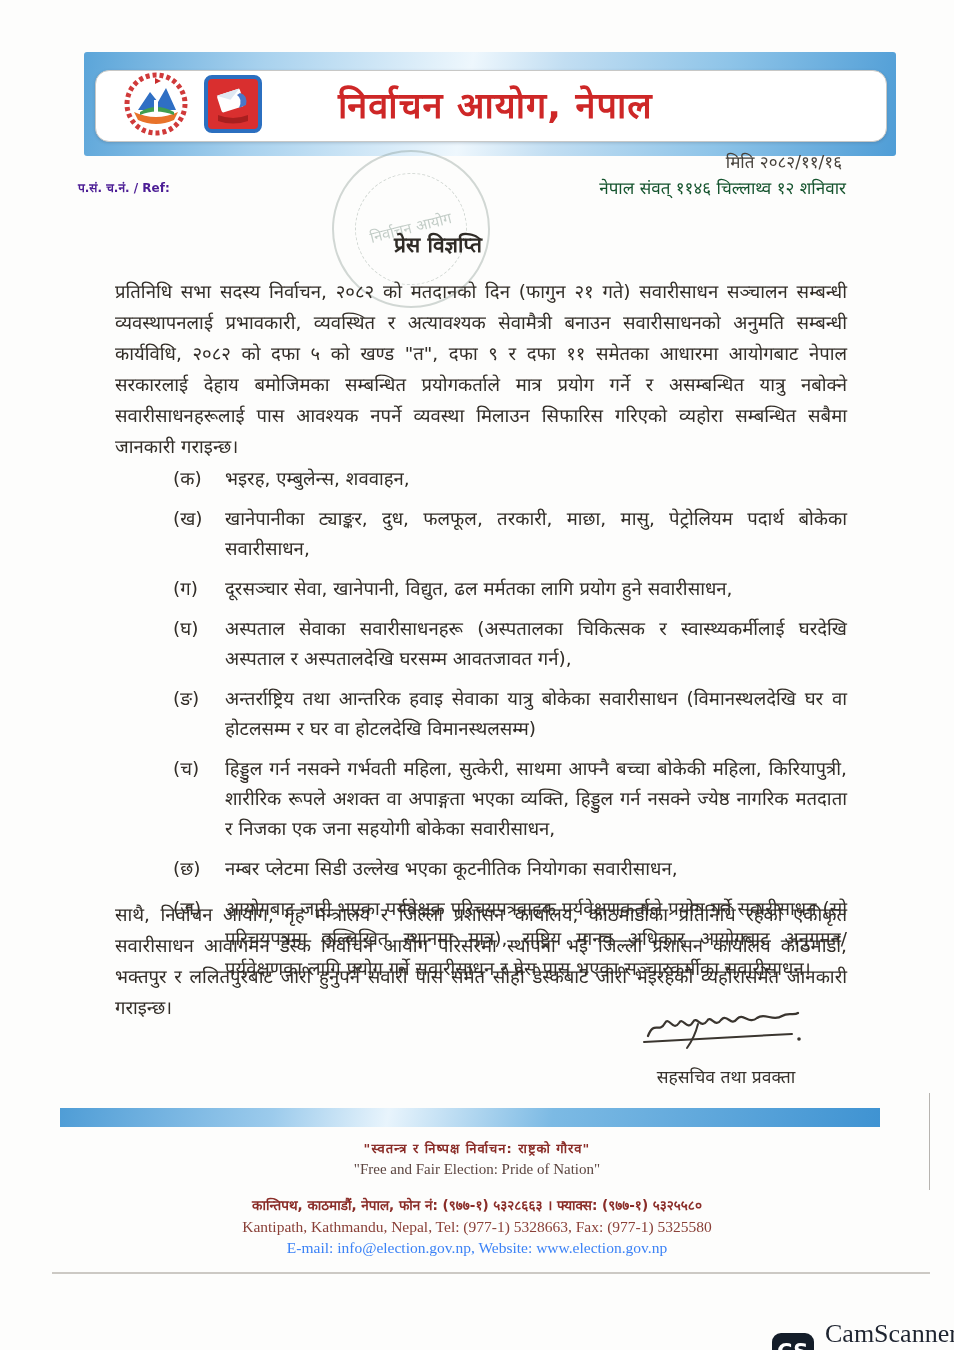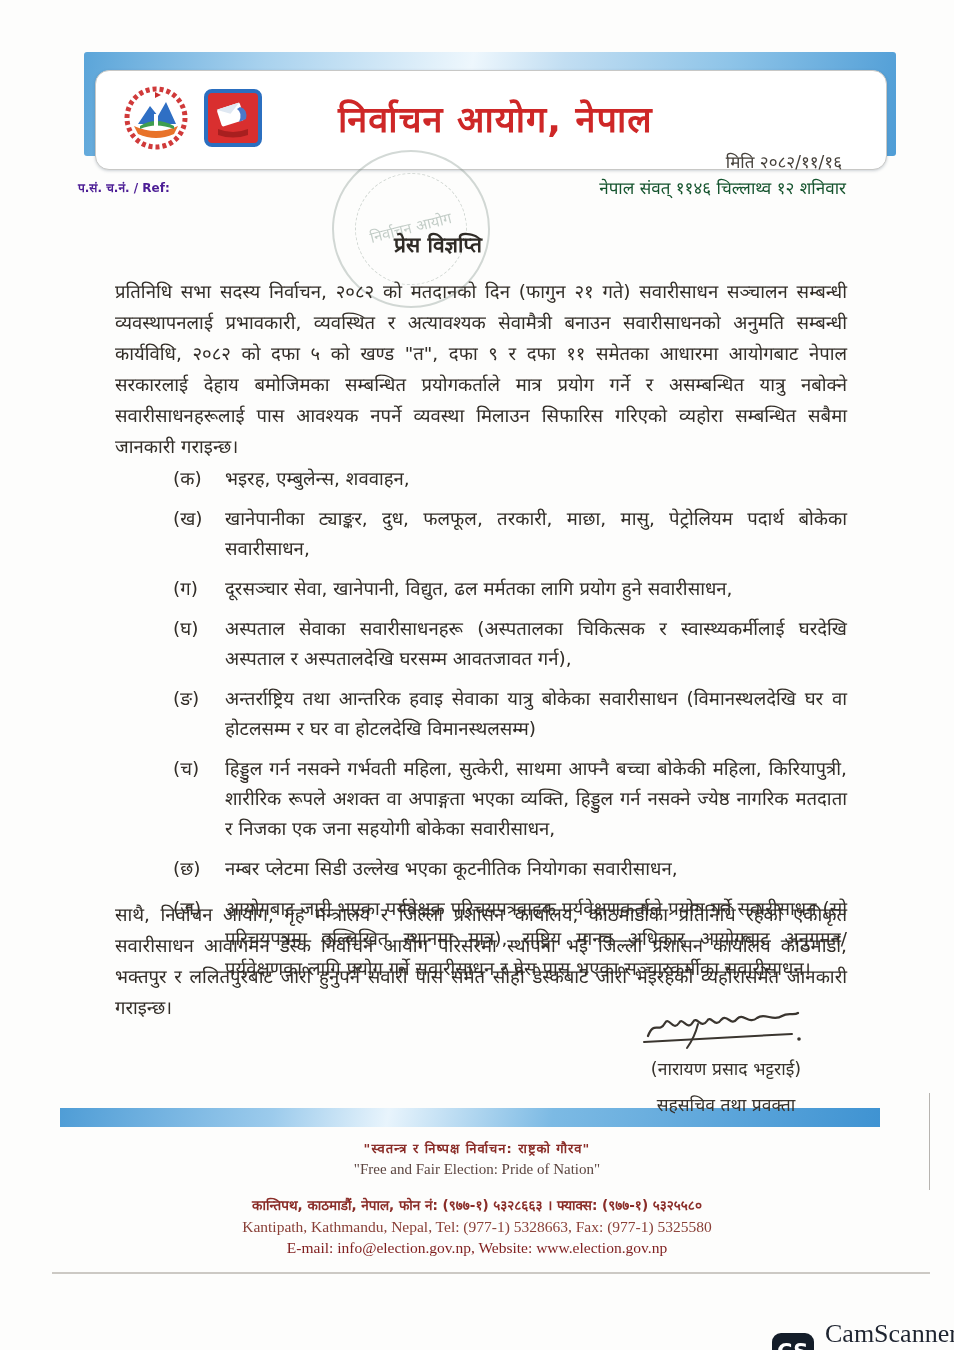--- a/index.html
+++ b/index.html
@@ -11,21 +11,21 @@
     color:#33302a;
   }
 
   
   .band {
     position:absolute; left:84px; top:52px; width:812px; height:104px;
     background:linear-gradient(100deg,#5ba5d9 0%,#a9d2ee 22%,#eef7fd 47%,#c2def2 58%,#8ec4e8 78%,#4f9dd6 100%);
     border-radius:3px;
   }
   .header-box {
-    position:absolute; left:95px; top:70px; width:792px; height:100px;
+    position:absolute; left:95px; top:70px; width:792px; height:72px;
     background:#ffffff; border:1px solid #c8c8c6; border-radius:14px;
     box-shadow:0 1px 3px rgba(60,80,100,.25);
     display:flex; align-items:center; padding-left:28px; gap:16px;
   }
   .titles { display:flex; flex-direction:column; line-height:1.05; padding-left:60px; }
   .org-np { font-size:36px; font-weight:bold; color:#ce2727; letter-spacing:1px; }
   .org-en { font-size:25px; font-weight:bold; color:#d42c2c; letter-spacing:.5px; margin-top:2px; }
 
   .date1 { position:absolute; top:150px; right:112px; font-size:17px; color:#45403a; }
   .date2 { position:absolute; top:176px; right:108px; font-size:17px; color:#14532d; }
@@ -70,21 +70,21 @@
   
   .footer-band {
     position:absolute; left:60px; top:1108px; width:820px; height:19px;
     background:linear-gradient(100deg,#4f9dd6 0%,#9ccbec 26%,#e8f4fc 40%,#7cbae4 60%,#3f93d2 100%);
   }
   .footer { position:absolute; left:0; top:1138px; width:954px; text-align:center; line-height:21px; }
   .f-np1 { font-size:13px; font-weight:bold; color:#8a2d28; letter-spacing:1px; }
   .f-en1 { font-size:15px; color:#5c4540; font-family:"Liberation Serif","DejaVu Serif",serif; }
   .f-np2 { font-size:13.5px; font-weight:bold; color:#8a2d28; margin-top:15px; }
   .f-en2 { font-size:15.5px; color:#8a4038; font-family:"Liberation Serif","DejaVu Serif",serif; }
-  .f-en3 { font-size:15.5px; color:#7f1d1d; font-family:"Liberation Serif","DejaVu Serif",serif; }
+  .f-en3 { font-size:15.5px; color:#3b82f6; font-family:"Liberation Serif","DejaVu Serif",serif; }
 
   
   .edge-v { position:absolute; left:929px; top:1093px; width:1px; height:97px; background:#b7b4b0; }
   .edge-h { position:absolute; left:52px; top:1272px; width:878px; height:2px; background:#ccc9c4; }
 
   
   .camscanner { position:absolute; left:772px; top:1293px; display:flex; align-items:center; gap:11px; }
   .cs-box {
     width:42px; height:42px; border-radius:9px; background:#141d29; position:relative; overflow:hidden;
     display:flex; align-items:center; justify-content:center;margin-top:40px;
@@ -175,21 +175,20 @@
 
   <div class="para para2">साथै, निर्वाचन आयोग, गृह मन्त्रालय र जिल्ला प्रशासन कार्यालय, काठमाडौंका प्रतिनिधि रहेको एकीकृत सवारीसाधन आवागमन डेस्क निर्वाचन आयोग परिसरमा स्थापना भई जिल्ला प्रशासन कार्यालय काठमाडौं, भक्तपुर र ललितपुरबाट जारी हुनुपर्ने सवारी पास समेत सोही डेस्कबाट जारी भइरहेको व्यहोरासमेत जानकारी गराइन्छ।</div>
 
   <div class="sign-block">
     <svg class="sign-svg" width="180" height="44" viewBox="0 0 180 44">
       <path d="M12 28 C 18 12, 23 26, 29 15 C 33 8, 37 24, 43 15 C 47 8, 51 24, 57 14 C 61 7, 65 22, 71 13 C 75 6, 79 21, 85 12 C 91 5, 95 19, 101 11 C 107 4, 113 17, 121 10 C 129 4, 137 14, 146 8 C 152 4, 158 8, 162 5" stroke="#3a352f" stroke-width="2.2" fill="none" stroke-linecap="round"></path>
       <path d="M62 16 C 60 24, 56 33, 51 40" stroke="#3a352f" stroke-width="2" fill="none" stroke-linecap="round"></path>
       <path d="M8 34 L 156 26" stroke="#3a352f" stroke-width="2" fill="none" stroke-linecap="round"></path>
       <circle cx="163" cy="31" r="1.8" fill="#3a352f"></circle>
     </svg>
-    <div class="sign-name">(नारायण प्रसाद भट्टराई)</div>
     <div class="sign-post">सहसचिव तथा प्रवक्ता</div>
   </div>
 
   <div class="footer-band"></div>
   <div class="footer">
     <div class="f-np1">"स्वतन्त्र र निष्पक्ष निर्वाचन: राष्ट्रको गौरव"</div>
     <div class="f-en1">"Free and Fair Election: Pride of Nation"</div>
     <div class="f-np2">कान्तिपथ, काठमाडौं, नेपाल, फोन नं: (९७७-१) ५३२८६६३ । फ्याक्स: (९७७-१) ५३२५५८०</div>
     <div class="f-en2">Kantipath, Kathmandu, Nepal, Tel: (977-1) 5328663, Fax: (977-1) 5325580</div>
     <div class="f-en3">E-mail: info@election.gov.np, Website: www.election.gov.np</div>

